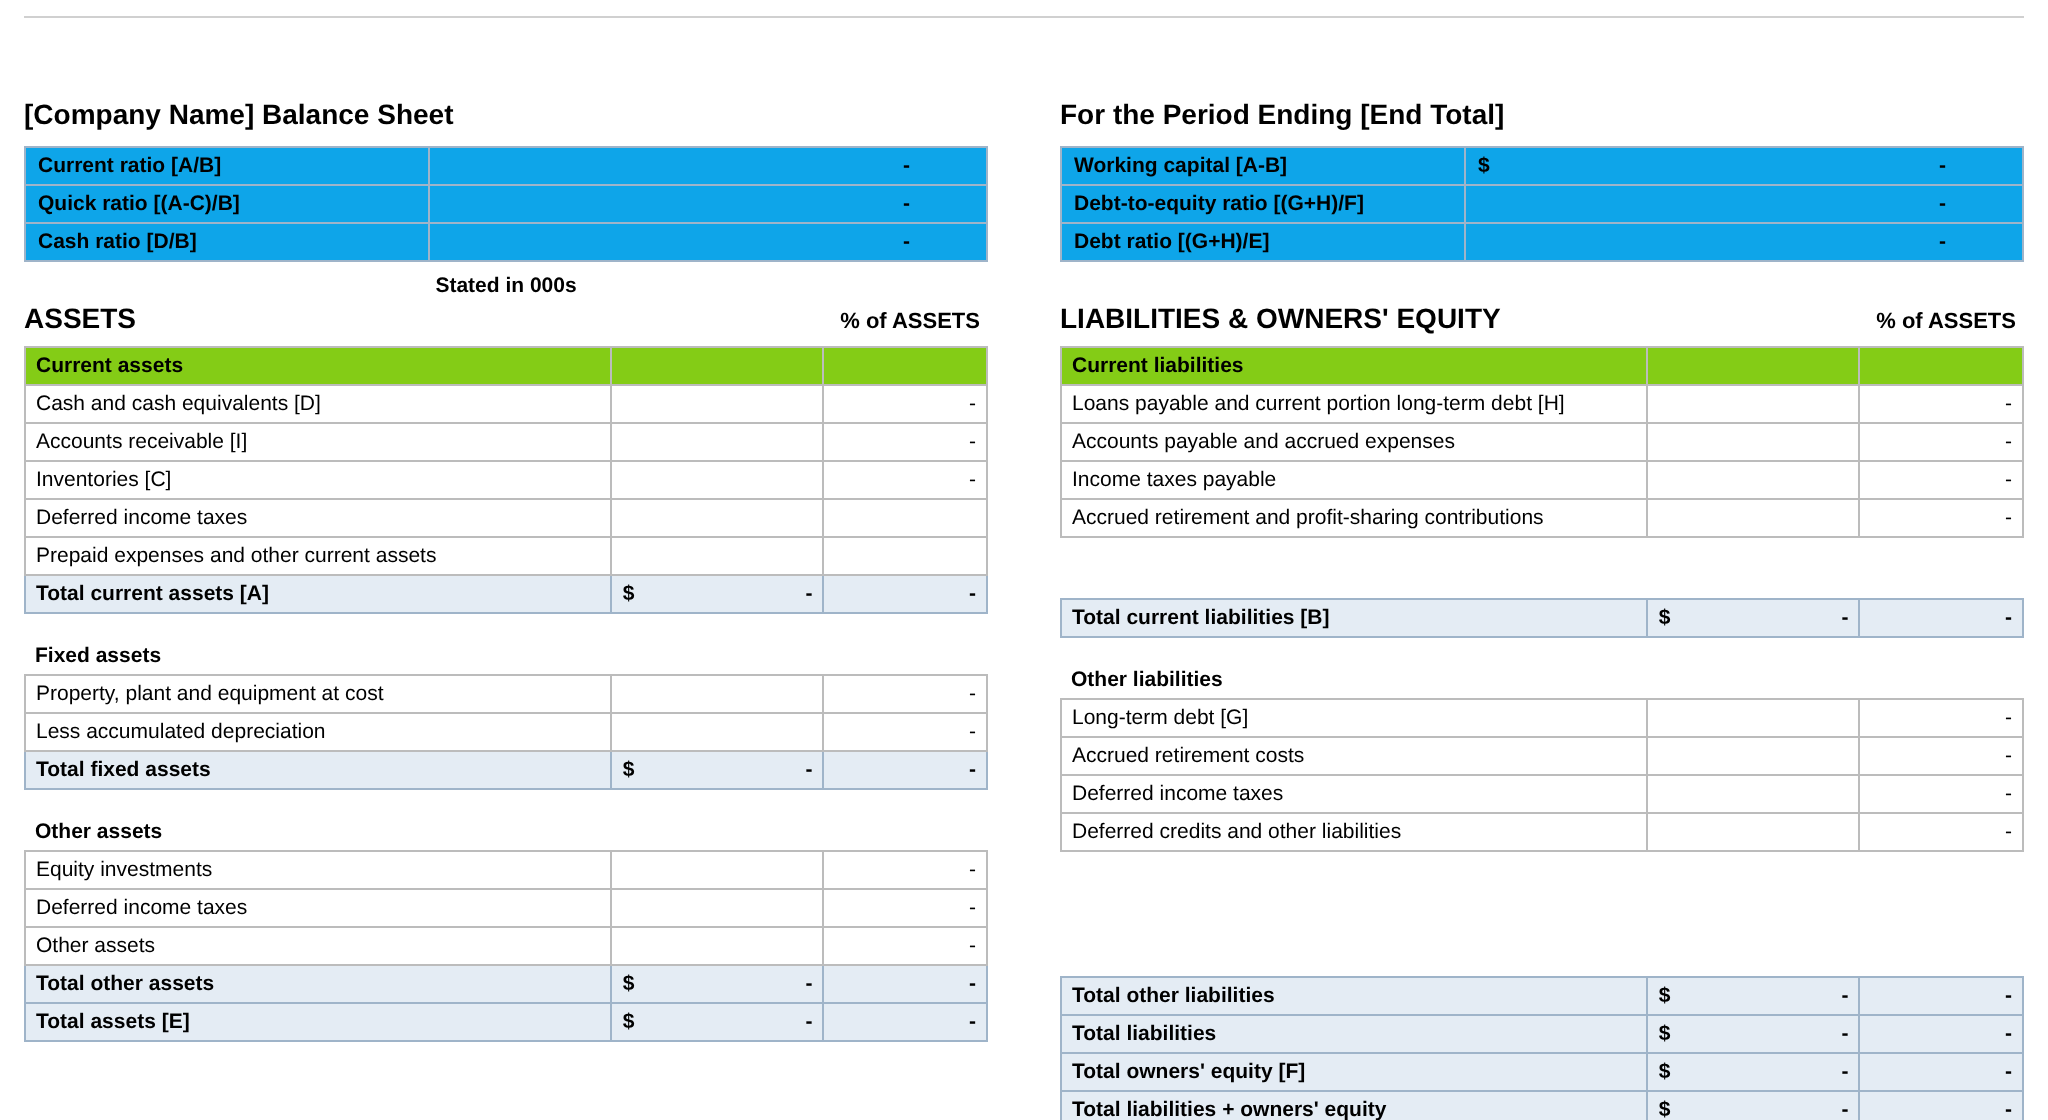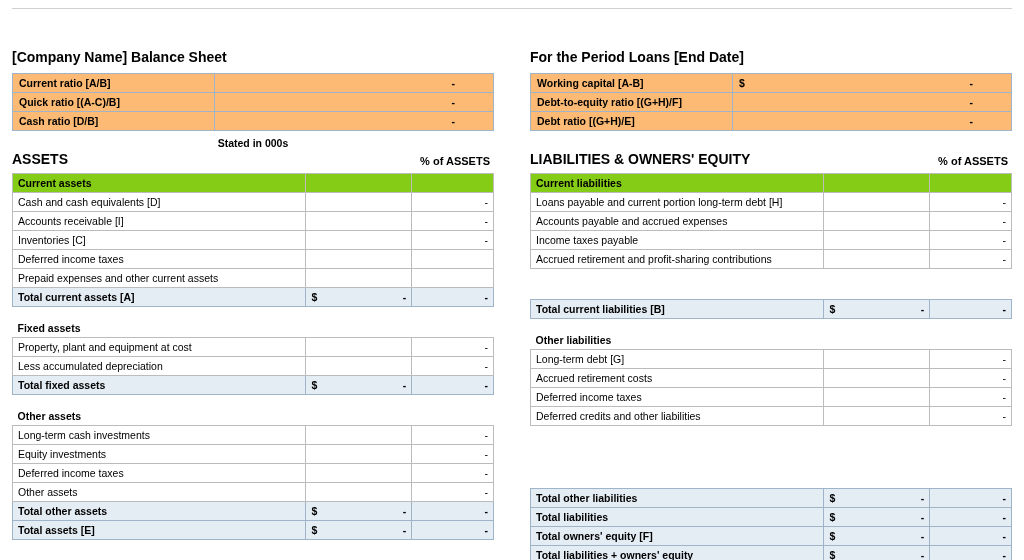--- a/index.html
+++ b/index.html
@@ -27,21 +27,21 @@
     font-weight: bold;
     margin-bottom: 8px;
     margin-top: 34px;
   }
   table.ratios {
     width: 100%;
     border-collapse: collapse;
   }
   table.ratios td {
     border: 1px solid #9fb4c9;
-    background: #fdba74;
+    background: #0ea5e9;
     font-weight: bold;
     padding: 3px 6px;
     white-space: nowrap;
   }
   table.ratios td.val {
     text-align: right;
     padding-right: 38px;
     width: 58%;
   }
   table.ratios td.dual {
@@ -121,21 +121,21 @@
 </head>
 <body>
 
 <div class="top-rule"></div>
 
 <div class="cols">
   <div class="col">
     <div class="title">[Company Name] Balance Sheet</div>
   </div>
   <div class="col">
-    <div class="title">For the Period Loans [End Date]</div>
+    <div class="title">For the Period Ending [End Total]</div>
   </div>
 </div>
 
 <div class="cols">
   <div class="col">
     <table class="ratios">
       <tbody>
           <tr>
             <td>Current ratio  [A/B]</td>
             <td class="val">-</td>
@@ -262,25 +262,20 @@
           </tr>
     </tbody>
       </table>
 
     <table class="fin">
       <tbody>
           <tr class="nopad">
             <td colspan="3">Other assets</td>
           </tr>
       <tr>
-            <td class="label">Long-term cash investments</td>
-            <td class="amt"></td>
-            <td class="pct">-</td>
-          </tr>
-      <tr>
             <td class="label">Equity investments</td>
             <td class="amt"></td>
             <td class="pct">-</td>
           </tr>
       <tr>
             <td class="label">Deferred income taxes</td>
             <td class="amt"></td>
             <td class="pct">-</td>
           </tr>
       <tr>

